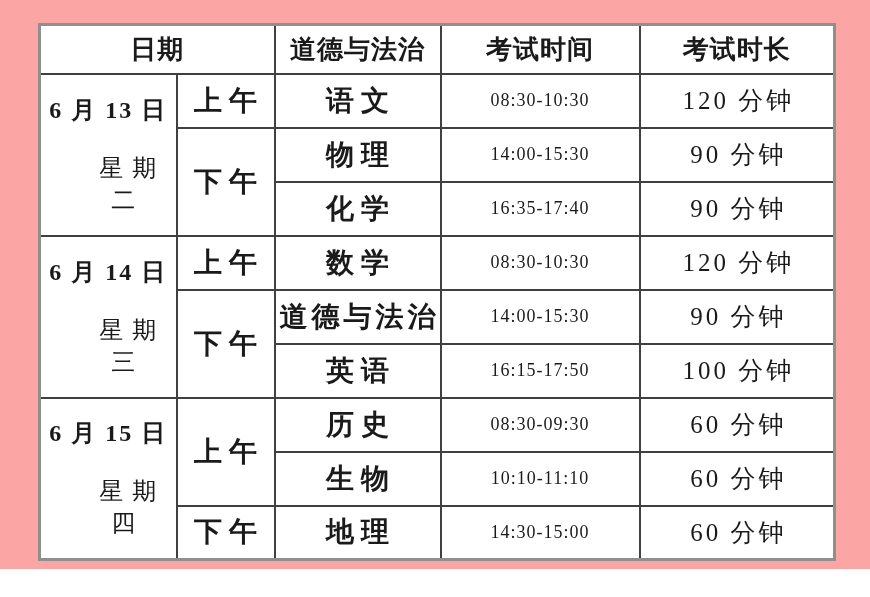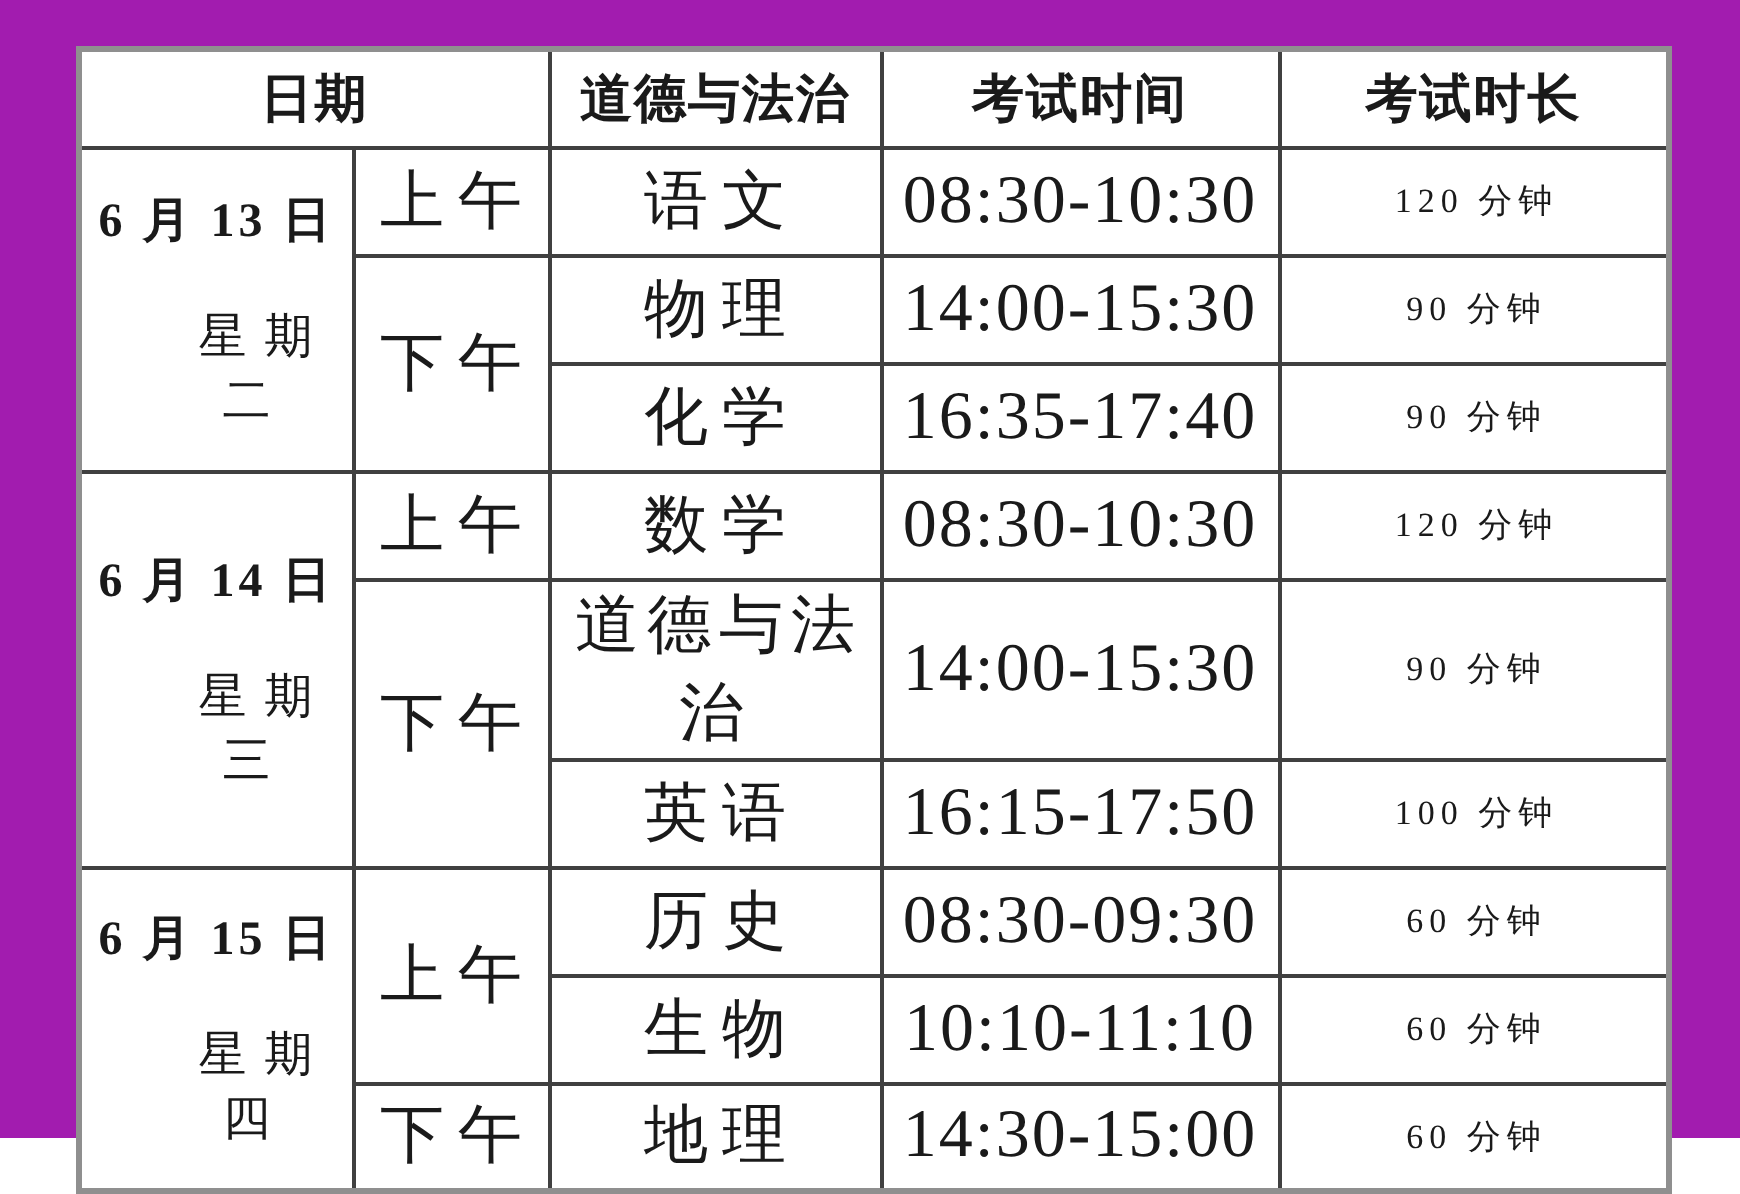--- a/index.html
+++ b/index.html
@@ -8,21 +8,21 @@
     background: #ffffff;
     width: 870px;
     height: 597px;
     overflow: hidden;
     font-family: "Liberation Serif", "DejaVu Serif", serif;
   }
   .page {
     position: relative;
     width: 870px;
     height: 569px;
-    background: #a21caf;
+    background: #fca5a5;
   }
   table.schedule {
     position: absolute;
     left: 38px;
     top: 23px;
     border-collapse: collapse;
     table-layout: fixed;
     width: 795px;
     background: #ffffff;
     border: 3px solid #8f8f8f;
@@ -39,34 +39,35 @@
   tr.header-row { height: 49px; }
   tr.data-row   { height: 54px; }
   th {
     font-family: "Liberation Sans", "DejaVu Sans", sans-serif;
     font-weight: 700;
     font-size: 26px;
     letter-spacing: 1px;
     color: #000000;
   }
   td.zh {
-    font-size: 32px;
+    font-size: 28px;
     letter-spacing: 7px;
     text-indent: 7px; 
+    font-weight: bold;
   }
   td.subject-wide {
     letter-spacing: 4px;
     text-indent: 4px;
   }
   td.time {
-    font-size: 34px;
+    font-size: 18px;
     letter-spacing: 1px;
   }
   td.dur {
-    font-size: 17px;
+    font-size: 25px;
     letter-spacing: 3px;
     text-indent: 3px;
   }
   td.date-cell {
     font-size: 24px;
   }
   td.date-cell .d1 {
     letter-spacing: 2px;
     margin-bottom: 26px;
     font-weight: bold;

